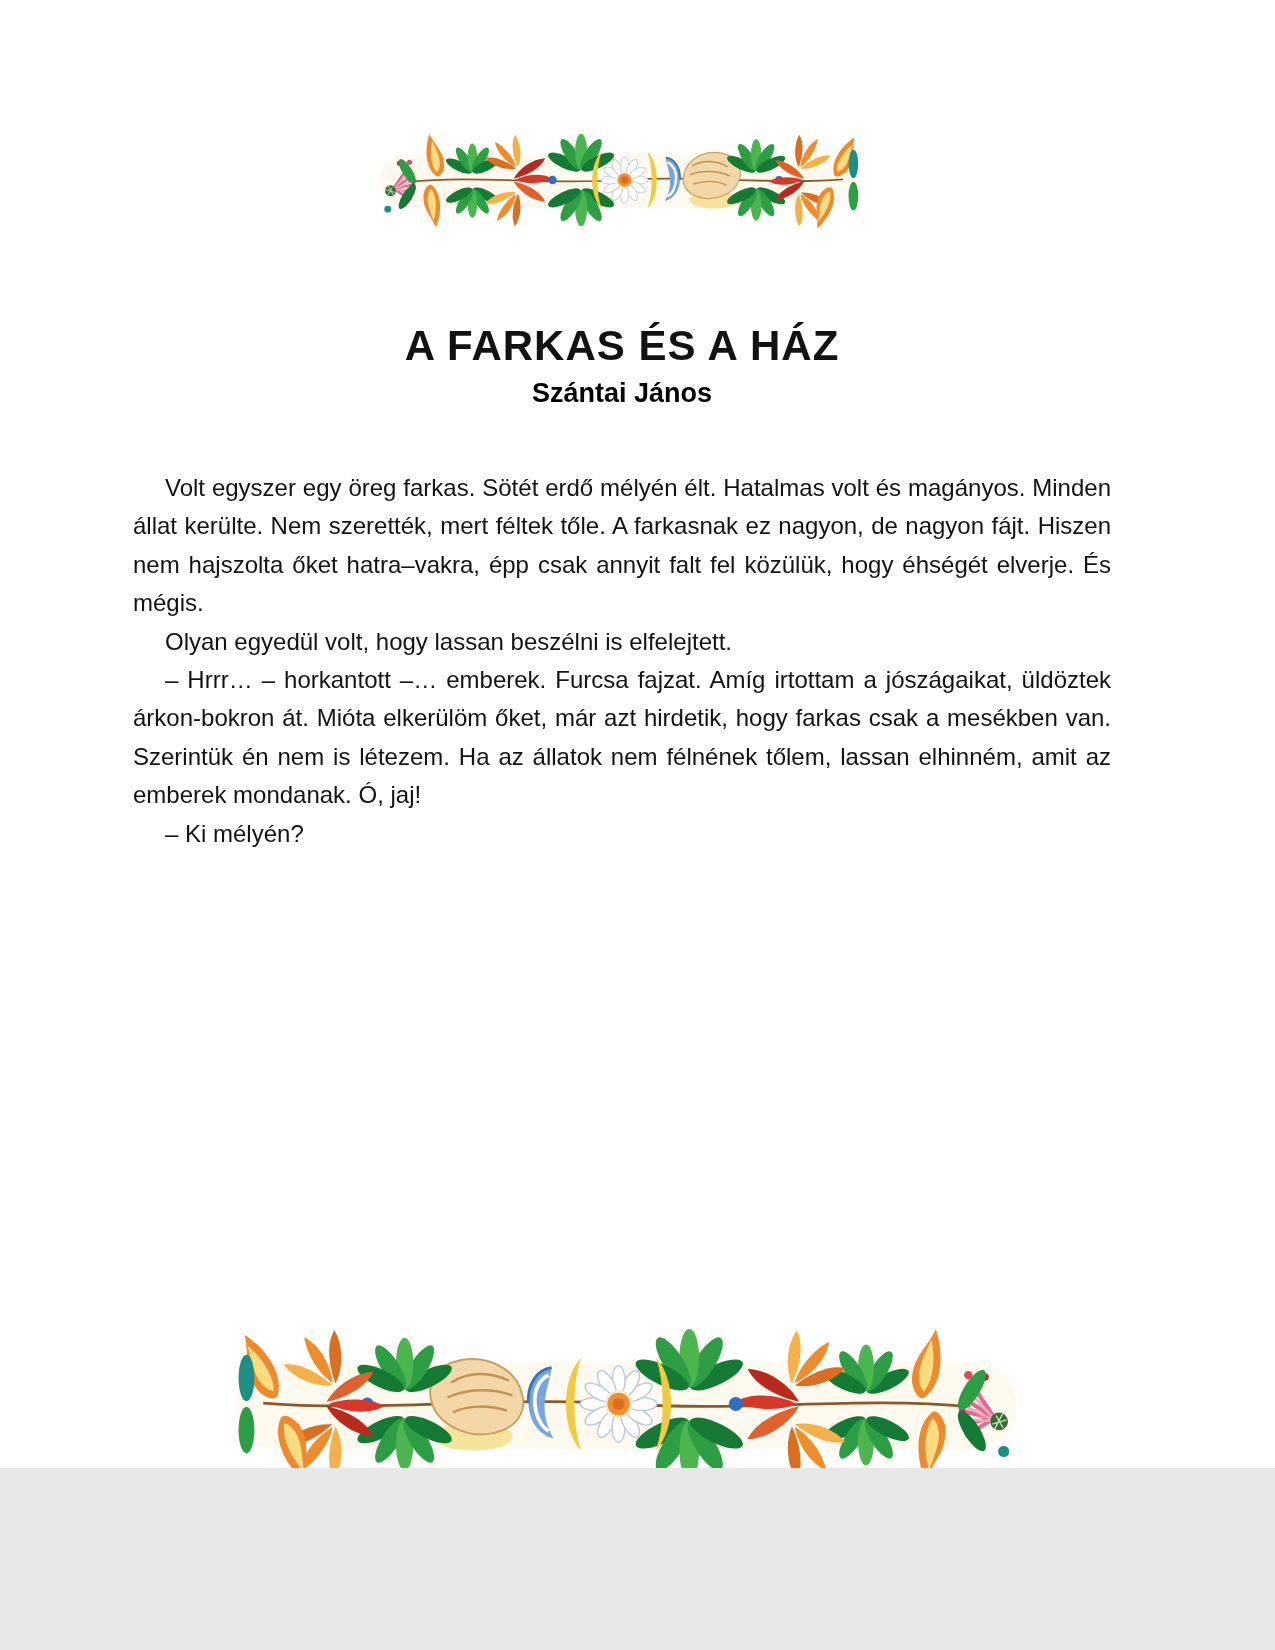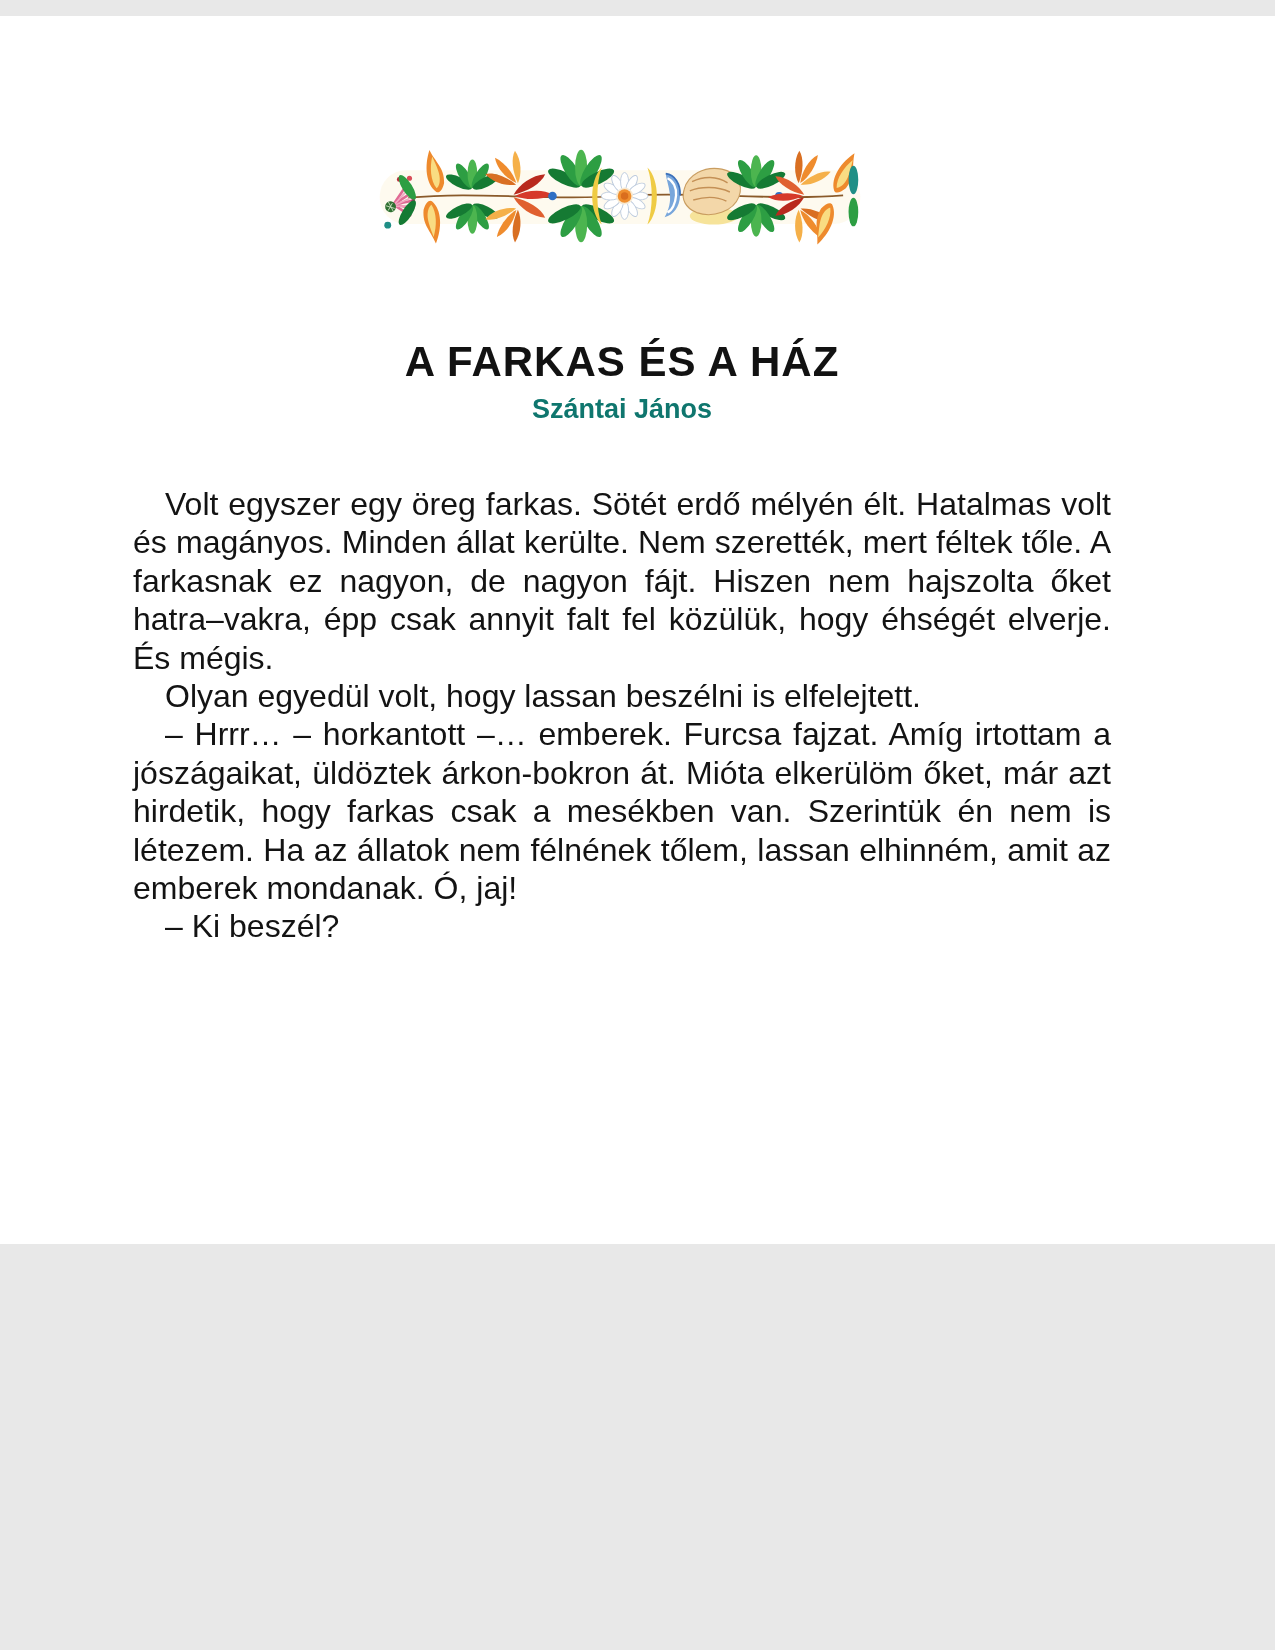--- a/index.html
+++ b/index.html
@@ -1,44 +1,44 @@
 <!DOCTYPE html>
 <html><head>
 <meta charset="utf-8">
 <style>
   html,body { margin:0; padding:0; background:#e8e8e8; }
   .page {
     position:relative;
-    width:1275px; height:1228px;
-    margin:16px auto;
+    width:1275px; height:1468px;
+    margin:0 auto;
     background:#ffffff;
     font-family:"Liberation Sans", sans-serif;
     color:#151515;
     overflow:hidden;
   }
   .ornament { position:absolute; }
   .ornament-top  { left:374px; top:116px;  width:492px; height:128px; }
   .ornament-bottom { left:226px; top:1306px; width:800px; height:196px; transform:scaleX(-1); }
   .ornament svg { width:100%; height:100%; display:block; }
 
   .title {
     position:absolute; left:133px; top:324px; width:978px;
     margin:0; text-align:center;
     font-size:42px; line-height:44px; font-weight:bold; letter-spacing:1px;
     color:#121212;
   }
   .author {
     position:absolute; left:133px; top:378px; width:978px;
     margin:0; text-align:center;
     font-size:27px; line-height:30px; font-weight:bold;
-    color:#0f766e;
+    color:#000000;
   }
   .story {
     position:absolute; left:133px; top:469px; width:978px;
-    font-size:32px; line-height:38.4px; text-align:justify;
+    font-size:24px; line-height:38.4px; text-align:justify;
     color:#131313;
   }
   .story p { margin:0; text-indent:32px; }
   .page-number {
     position:absolute; left:133px; top:1520px;
     font-size:19px; line-height:30px; color:#1b1b1b;
   }
 </style>
 </head>
 <body>
@@ -233,21 +233,21 @@
     </svg>
   </div>
 
   <h1 class="title">A FARKAS ÉS A HÁZ</h1>
   <h2 class="author">Szántai János</h2>
 
   <div class="story">
       <p>Volt egyszer egy öreg farkas. Sötét erdő mélyén élt. Hatalmas volt és magányos. Minden állat kerülte. Nem szerették, mert féltek tőle. A farkasnak ez nagyon, de nagyon fájt. Hiszen nem hajszolta őket hatra–vakra, épp csak annyit falt fel közülük, hogy éhségét elverje. És mégis.</p>
       <p>Olyan egyedül volt, hogy lassan beszélni is elfelejtett.</p>
       <p>– Hrrr… – horkantott –… emberek. Furcsa fajzat. Amíg irtottam a jószágaikat, üldöztek árkon-bokron át. Mióta elkerülöm őket, már azt hirdetik, hogy farkas csak a mesékben van. Szerintük én nem is létezem. Ha az állatok nem félnének tőlem, lassan elhinném, amit az emberek mondanak. Ó, jaj!</p>
-      <p>– Ki beszél?</p>
+      <p>– Ki mélyén?</p>
     </div>
 
   <div class="ornament ornament-bottom">
     <svg viewBox="0 0 860 210" preserveAspectRatio="xMidYMid meet">
       <use href="#band"></use>
     </svg>
   </div>
 
   <div class="page-number">94</div>
 

